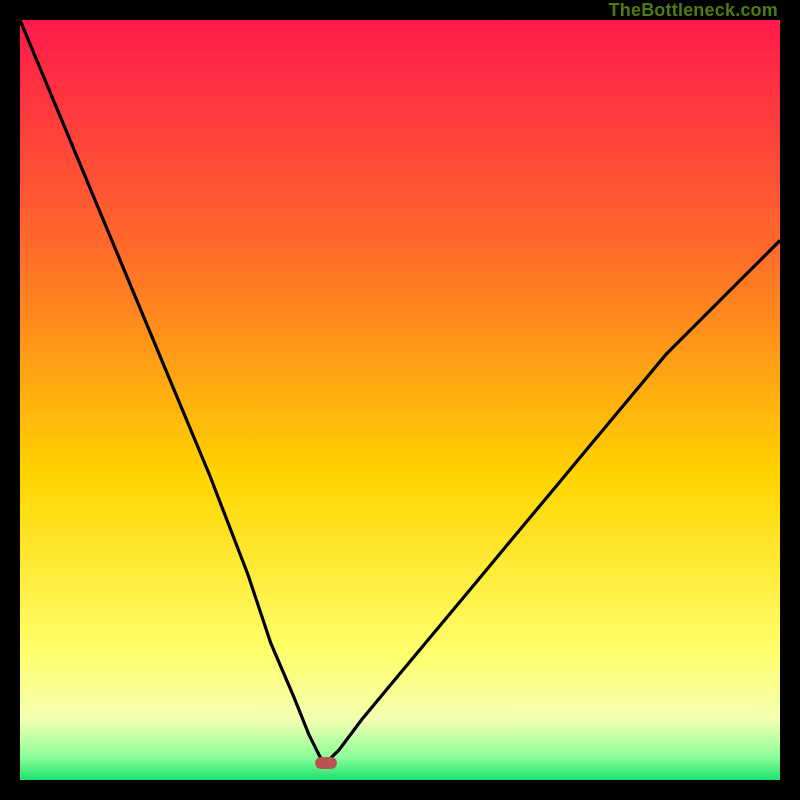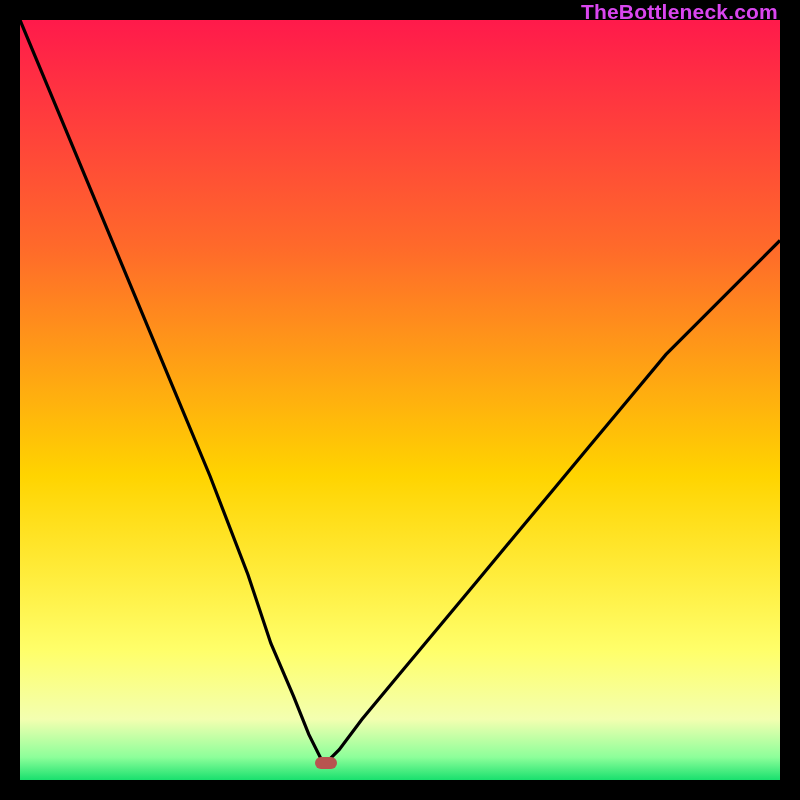--- a/index.html
+++ b/index.html
@@ -45,23 +45,23 @@
     height: 12px;
     border-radius: 6px;
     background: #b85450;
     transform: translate(-50%, -50%);
   }
   .watermark {
     position: absolute;
     top: 0px;
     right: 22px;
     font-family: Arial, Helvetica, sans-serif;
-    font-size: 21px;
+    font-size: 18px;
     font-weight: 600;
-    color: #d946ef;
+    color: #4d7c0f;
     letter-spacing: 0.2px;
   }
 </style>
 </head>
 <body>
 <div class="frame">
 
   <div class="watermark">TheBottleneck.com</div>
 
   <div class="plot">

